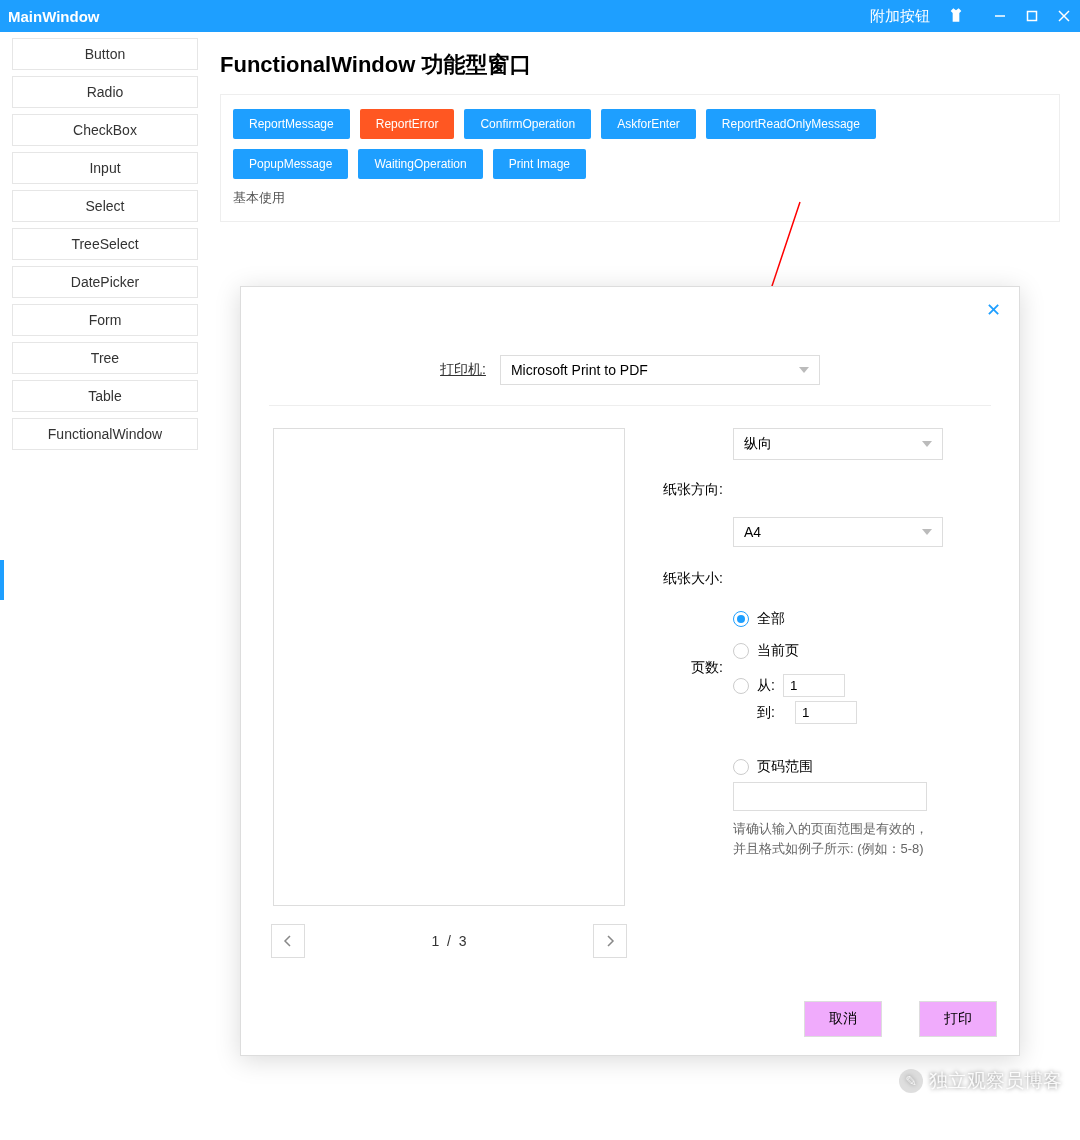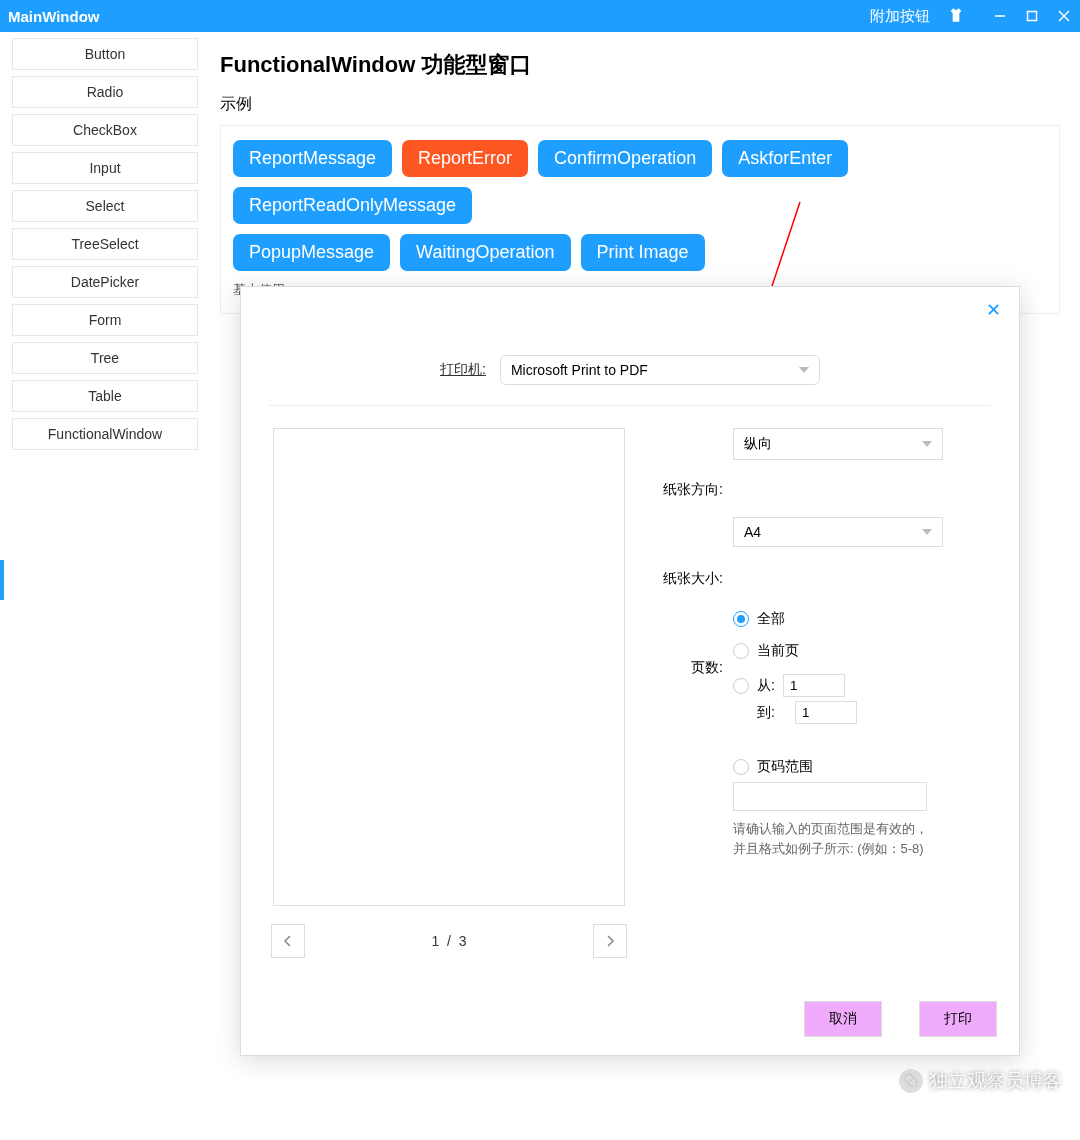--- a/index.html
+++ b/index.html
@@ -10,30 +10,30 @@
 .titlebar .winbtns { display: flex; gap: 16px; margin-left: 10px; }
 .titlebar .winbtn { width: 16px; text-align: center; cursor: pointer; }
 .container { display: flex; height: calc(100% - 32px); }
 .sidebar { width: 210px; padding: 6px 12px; display: flex; flex-direction: column; gap: 6px; }
 .navbtn { border: 1px solid #e6e6e6; background: #fff; height: 32px; display: flex; align-items: center; justify-content: center; cursor: pointer; font-size: 14px; color: #333; }
 .content { flex: 1; padding: 10px 20px 10px 10px; position: relative; }
 h1 { font-size: 22px; font-weight: bold; margin: 8px 0 14px 0; }
 .sub { font-size: 16px; margin-bottom: 10px; }
 .example-box { border: 1px solid #eee; padding: 14px 12px; }
 .btnrow { display: flex; flex-wrap: wrap; gap: 10px; margin-bottom: 10px; }
-.abtn { background: #1e9fff; color: #fff; border: none; padding: 8px 16px; font-size: 18px; cursor: pointer; border-radius: 7px; }
+.abtn { background: #1e9fff; color: #fff; border: none; padding: 8px 16px; font-size: 12px; cursor: pointer; border-radius: 2px; }
 .abtn.danger { background: #ff5722; }
 .basic-label { font-size: 13px; color: #555; margin-top: 6px; }
 .arrow-svg { position: absolute; left: 430px; top: 140px; pointer-events: none; }
 .dialog { position: absolute; left: 240px; top: 286px; width: 780px; height: 770px; background: #fff; border: 1px solid #ddd; box-shadow: 0 4px 24px rgba(0,0,0,0.15); padding: 18px; }
 .close-x { position: absolute; right: 18px; top: 12px; color: #1e9fff; font-size: 18px; cursor: pointer; }
 .printer-row { display: flex; align-items: center; justify-content: center; gap: 14px; margin-top: 50px; padding-bottom: 20px; border-bottom: 1px solid #eee; margin-left: 10px; margin-right: 10px; }
 .label { color: #333; text-decoration: underline; }
 .select { border: 1px solid #ddd; padding: 6px 28px 6px 10px; min-width: 200px; position: relative; background: #fff; cursor: pointer; }
-.select.wide { width: 320px; border-radius: 6px; }
+.select.wide { width: 320px; }
 .select::after { content: ""; position: absolute; right: 10px; top: 50%; transform: translateY(-50%); border-left: 5px solid transparent; border-right: 5px solid transparent; border-top: 6px solid #bbb; }
 .body-row { display: flex; gap: 22px; margin-top: 22px; padding: 0 10px; }
 .preview-col { flex: 0 0 360px; }
 .preview { width: 352px; height: 478px; border: 1px solid #ddd; background: #fff; margin: 0 auto; }
 .pager { display: flex; align-items: center; justify-content: space-between; margin-top: 18px; padding: 0 2px; }
 .pagebtn { width: 34px; height: 34px; border: 1px solid #ddd; background: #fff; display: flex; align-items: center; justify-content: center; cursor: pointer; color: #666; }
 .pagenum { color: #333; }
 .settings-col { flex: 1; }
 .srow { display: flex; align-items: flex-start; margin-bottom: 18px; }
 .srow .slabel { width: 82px; text-align: right; padding-right: 10px; padding-top: 8px; margin-top: 45px; }
@@ -98,21 +98,20 @@
     <div class="navbtn">TreeSelect</div>
     <div class="navbtn">DatePicker</div>
     <div class="navbtn">Form</div>
     <div class="navbtn">Tree</div>
     <div class="navbtn">Table</div>
     <div class="navbtn">FunctionalWindow</div>
   </div>
 
   <div class="content">
     <h1>FunctionalWindow 功能型窗口</h1>
-    <div class="sub">示例</div>
     <div class="example-box">
       <div class="btnrow">
         <button class="abtn">ReportMessage</button>
         <button class="abtn danger">ReportError</button>
         <button class="abtn">ConfirmOperation</button>
         <button class="abtn">AskforEnter</button>
         <button class="abtn">ReportReadOnlyMessage</button>
       </div>
       <div class="btnrow">
         <button class="abtn">PopupMessage</button>

